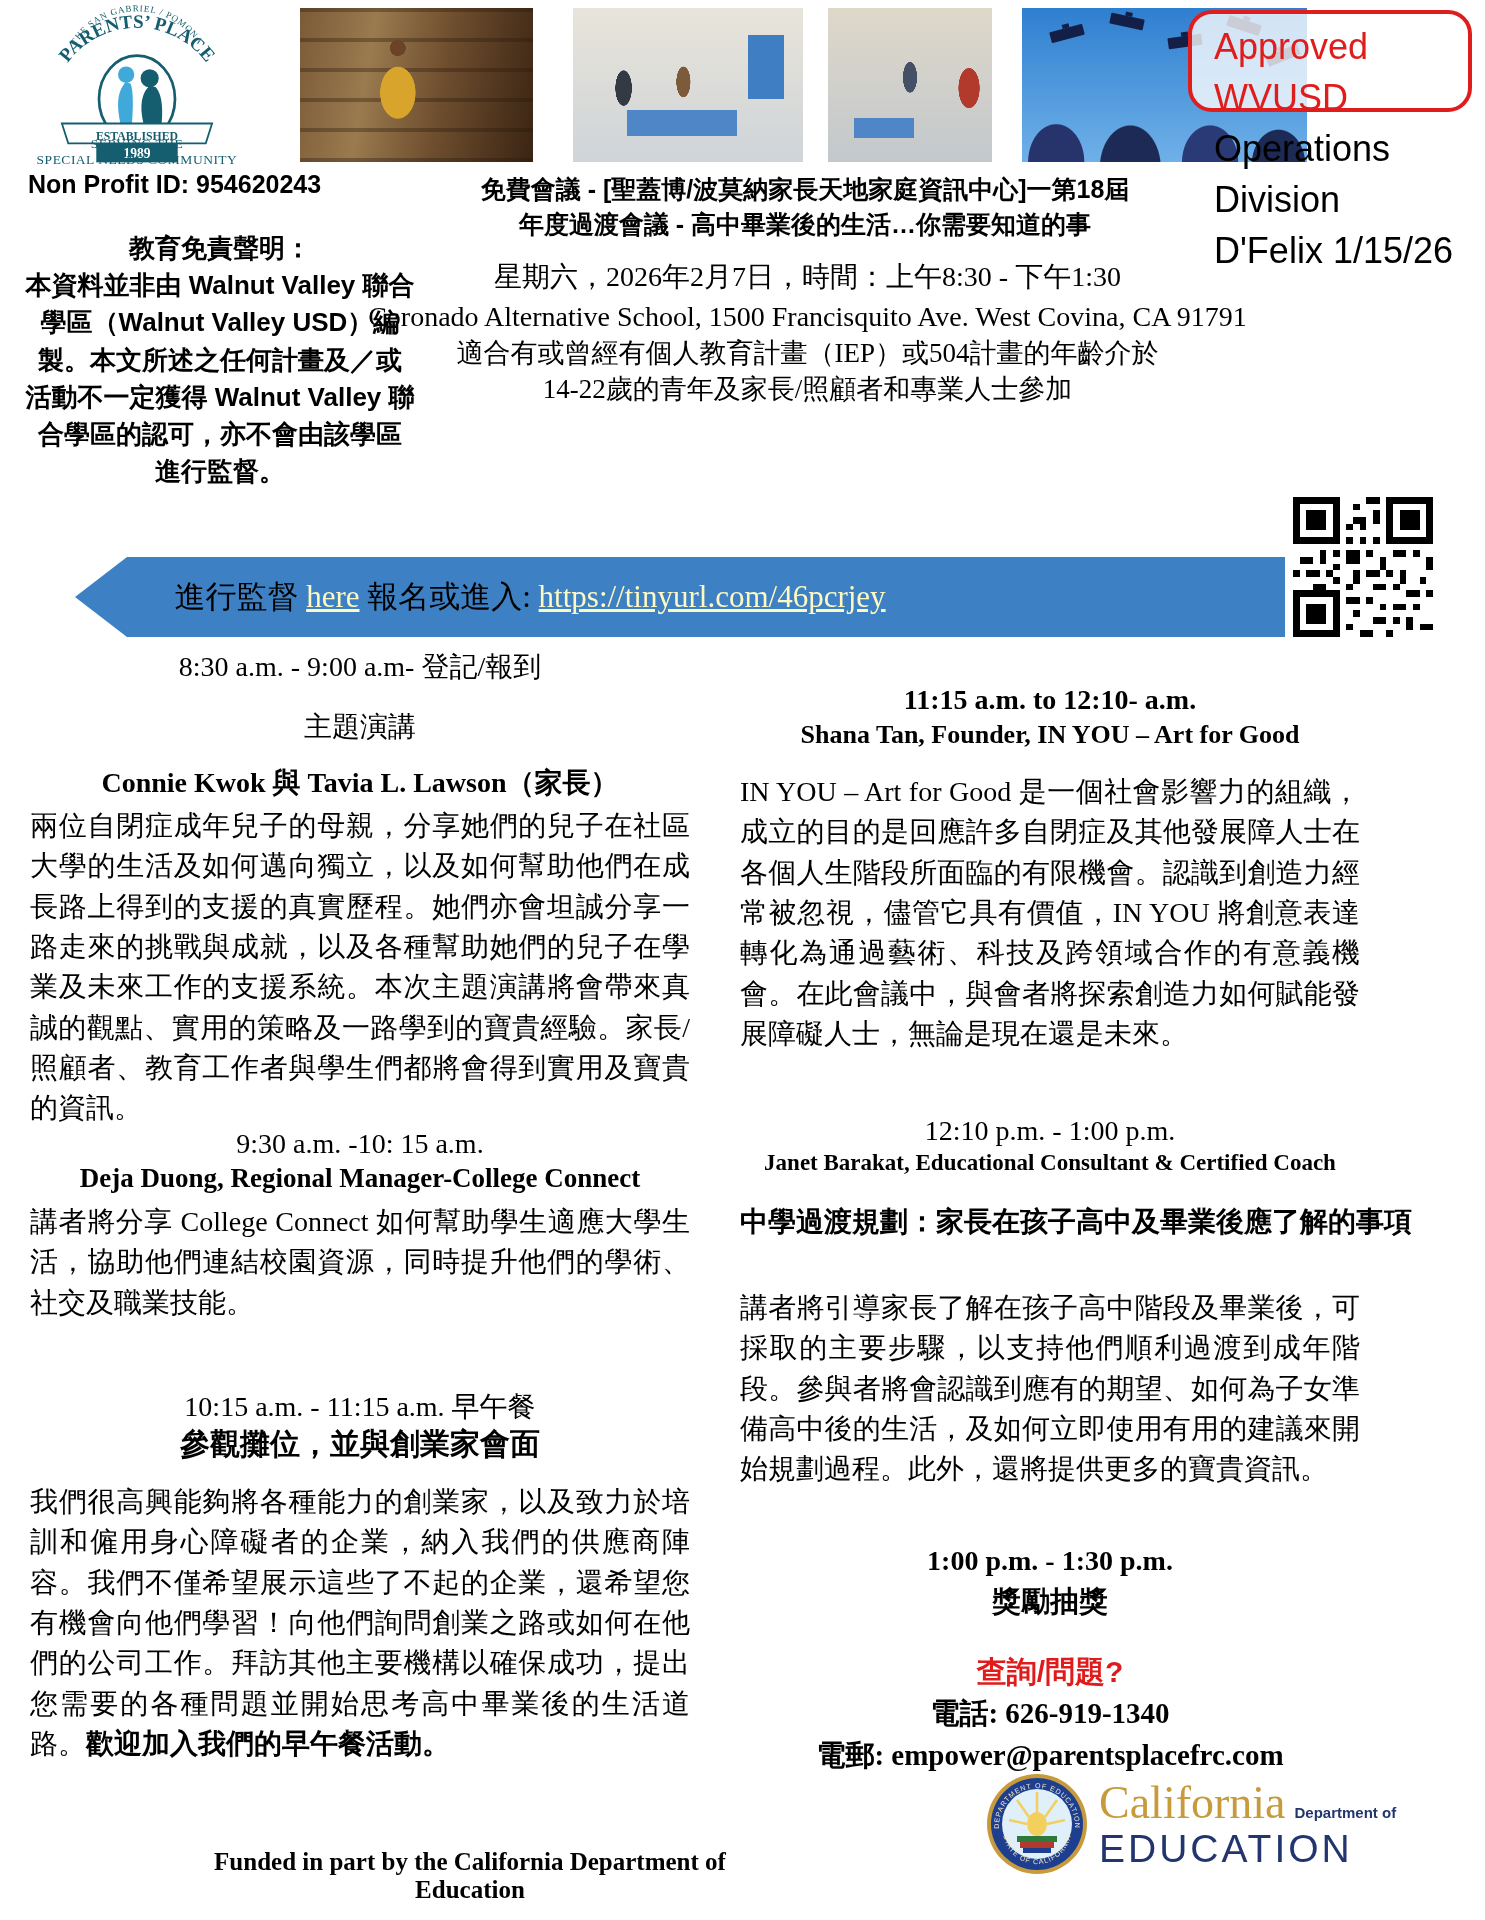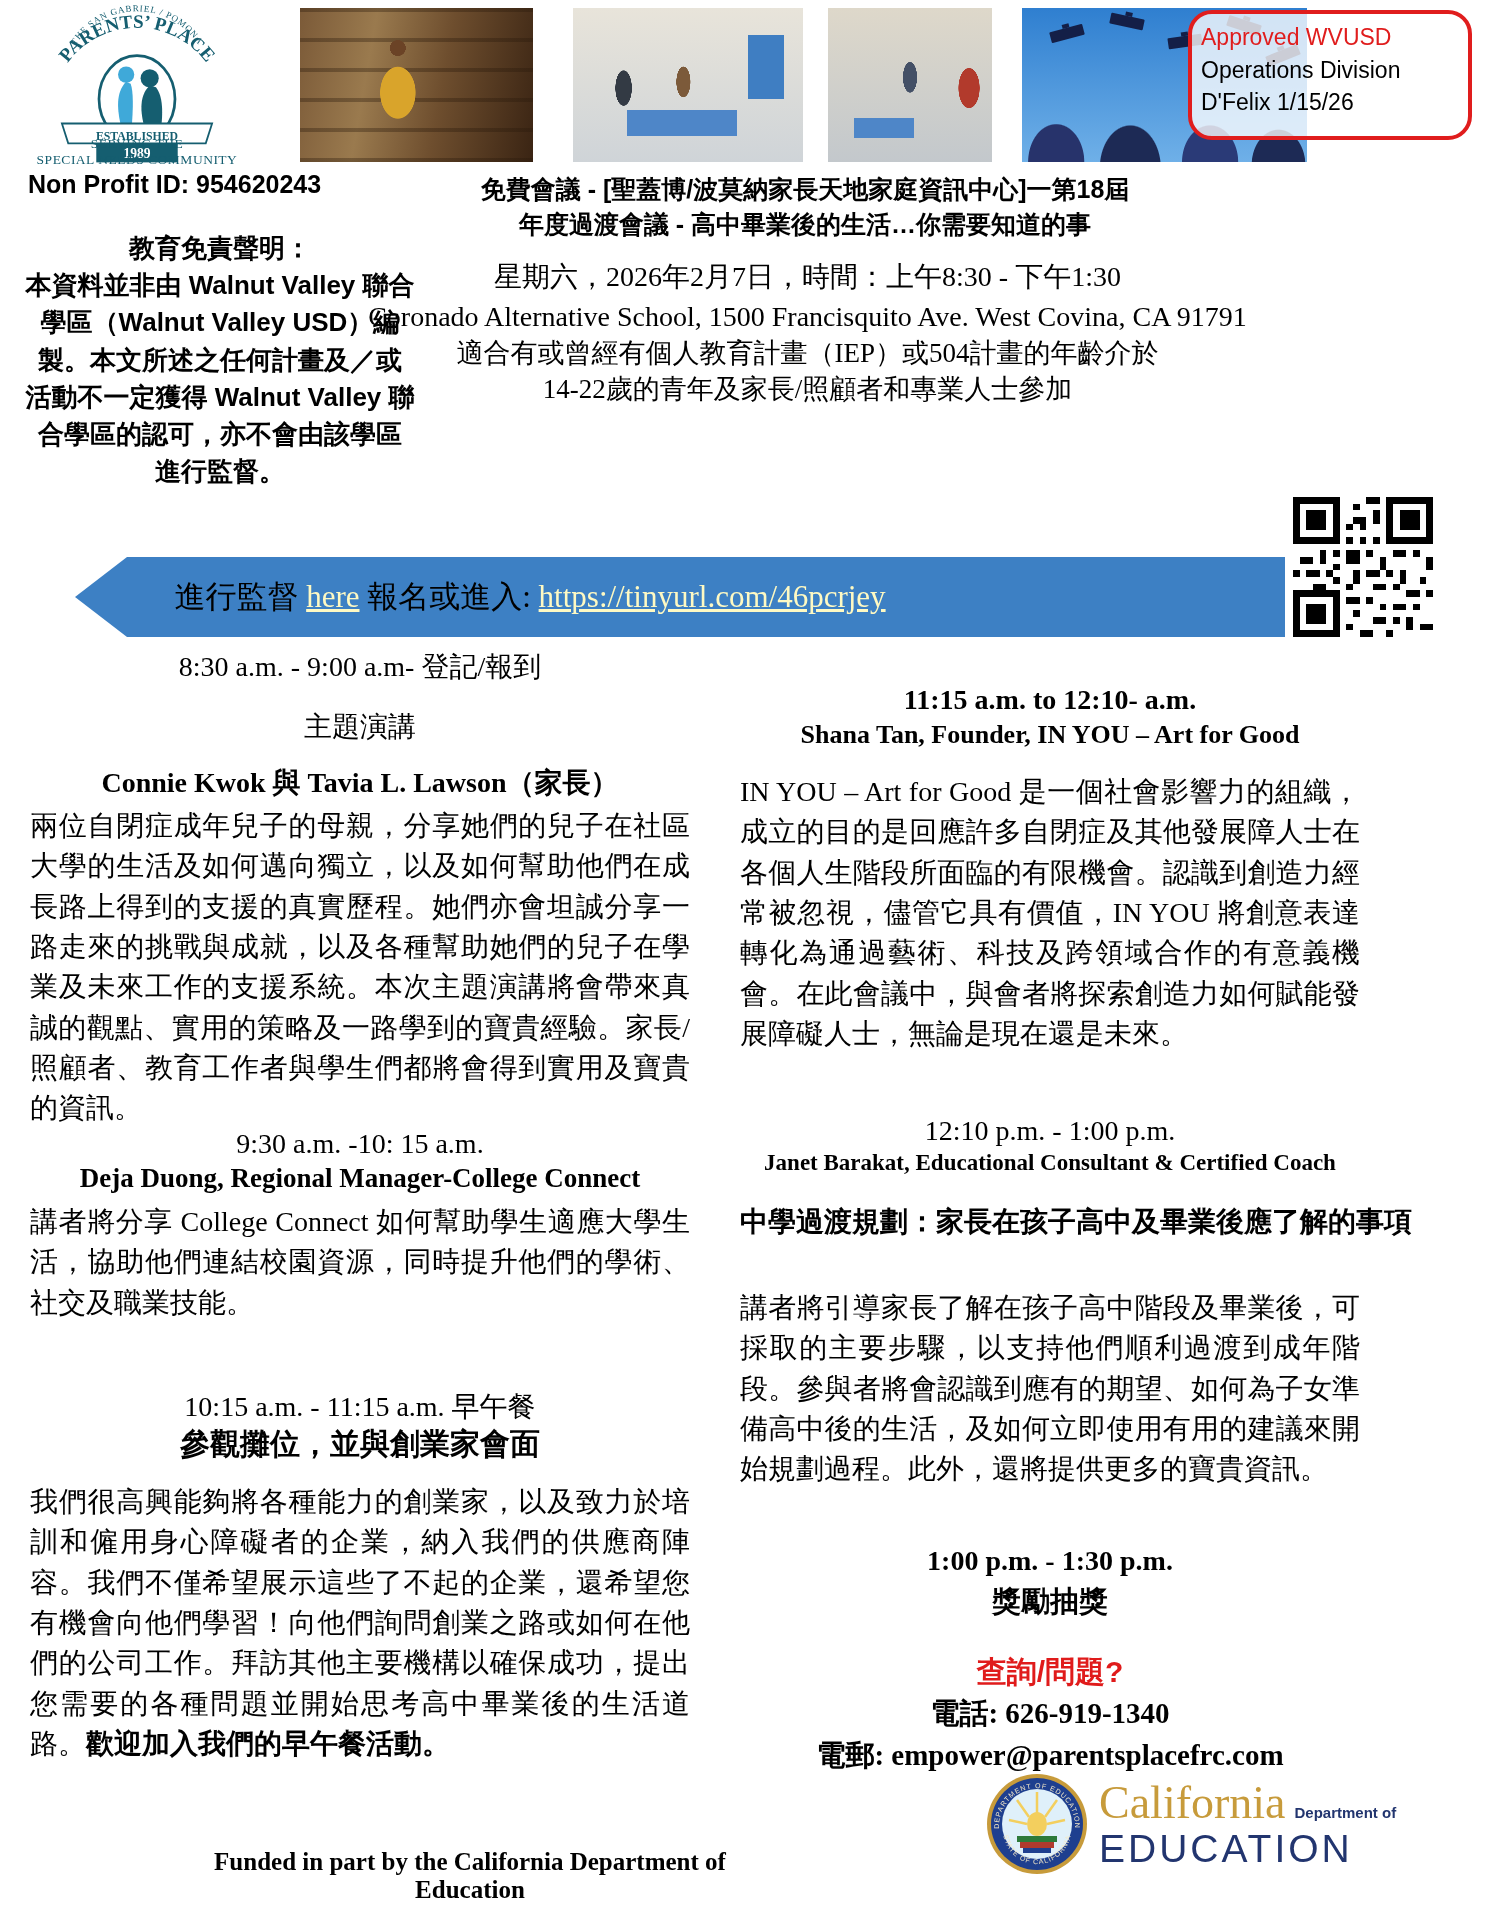--- a/index.html
+++ b/index.html
@@ -36,23 +36,23 @@
   .ph4{left:1022px;width:285px;
     background:
       radial-gradient(46px 62px at 12% 100%, #27336b 0 60%, transparent 62%),
       radial-gradient(50px 70px at 38% 104%, #1d2a55 0 60%, transparent 62%),
       radial-gradient(46px 60px at 66% 100%, #2a3a77 0 60%, transparent 62%),
       radial-gradient(44px 58px at 90% 102%, #1d2a55 0 60%, transparent 62%),
       linear-gradient(180deg,#2f7fd0,#6fb0e8);}
   .cap{position:absolute;width:34px;height:11px;background:#141f47;border-radius:1px;}
   .cap:after{content:"";position:absolute;left:14px;top:-4px;width:7px;height:4px;background:#141f47;}
 
-  .stamp{left:1188px;top:10px;width:284px;height:130px;border:4px solid #e01d1d;border-radius:24px;
-         background:rgba(255,255,255,.78);box-sizing:border-box;padding:7px 0 0 9px;
-         font-size:23px;line-height:1.42;z-index:5;}
+  .stamp{left:1188px;top:10px;width:284px;height:102px;border:4px solid #e01d1d;border-radius:24px;
+         background:rgba(255,255,255,.78);box-sizing:border-box;padding:7px 0 0 22px;
+         font-size:36px;line-height:1.42;z-index:5;}
   .stamp-l1{color:#e01d1d;}
 
   .nonprofit{left:28px;top:170px;width:315px;font-size:25px;}
   .title{left:335px;top:172px;width:940px;font-size:25px;line-height:1.38;}
   .disclaimer{left:20px;top:230px;width:400px;font-size:26px;line-height:1.43;}
   .eventinfo{left:340px;top:258px;width:935px;}
   .ev-dt{font-size:28px;margin-bottom:5px;}
   .ev-loc{font-size:28px;margin-bottom:3px;}
   .ev-elig{font-size:27px;line-height:1.32;}
 

